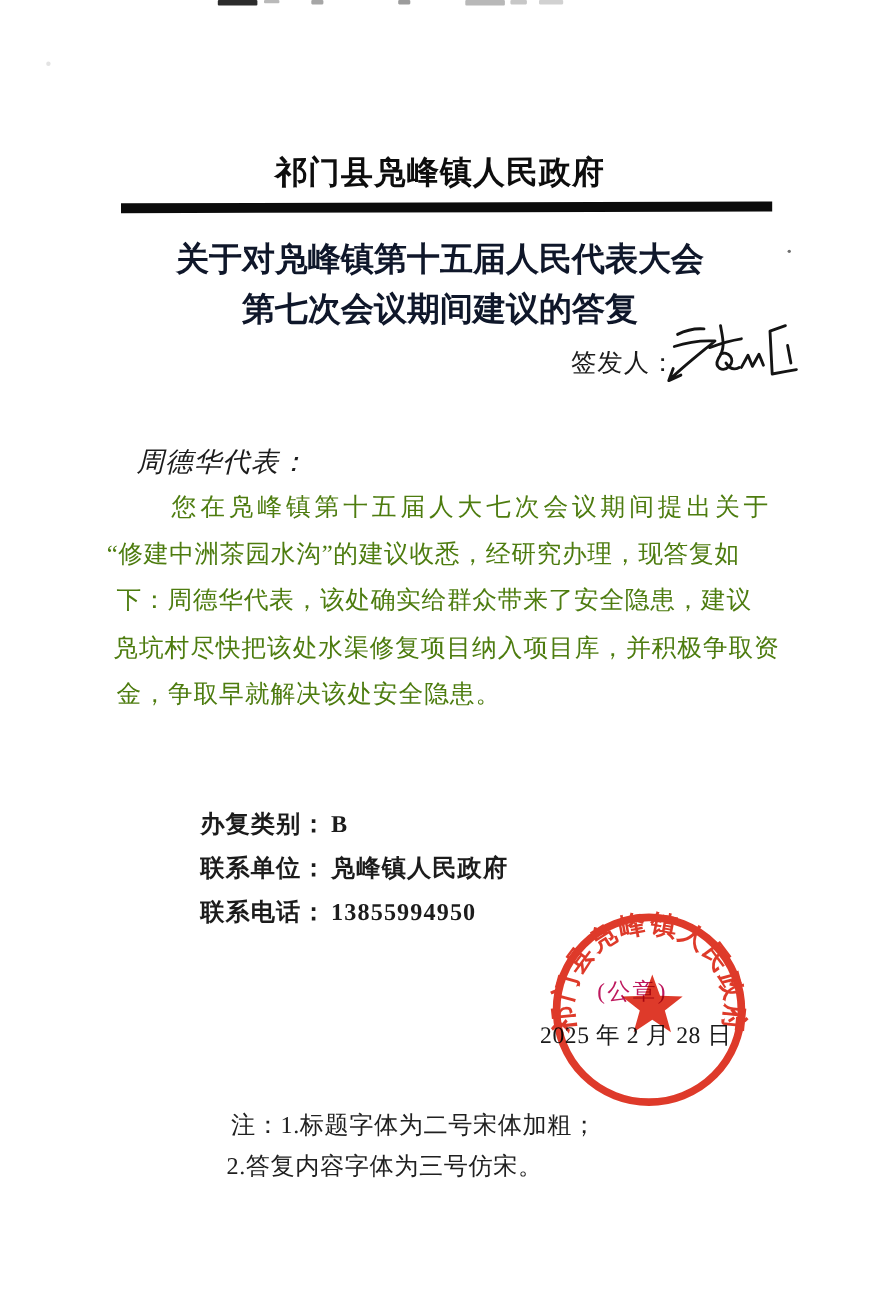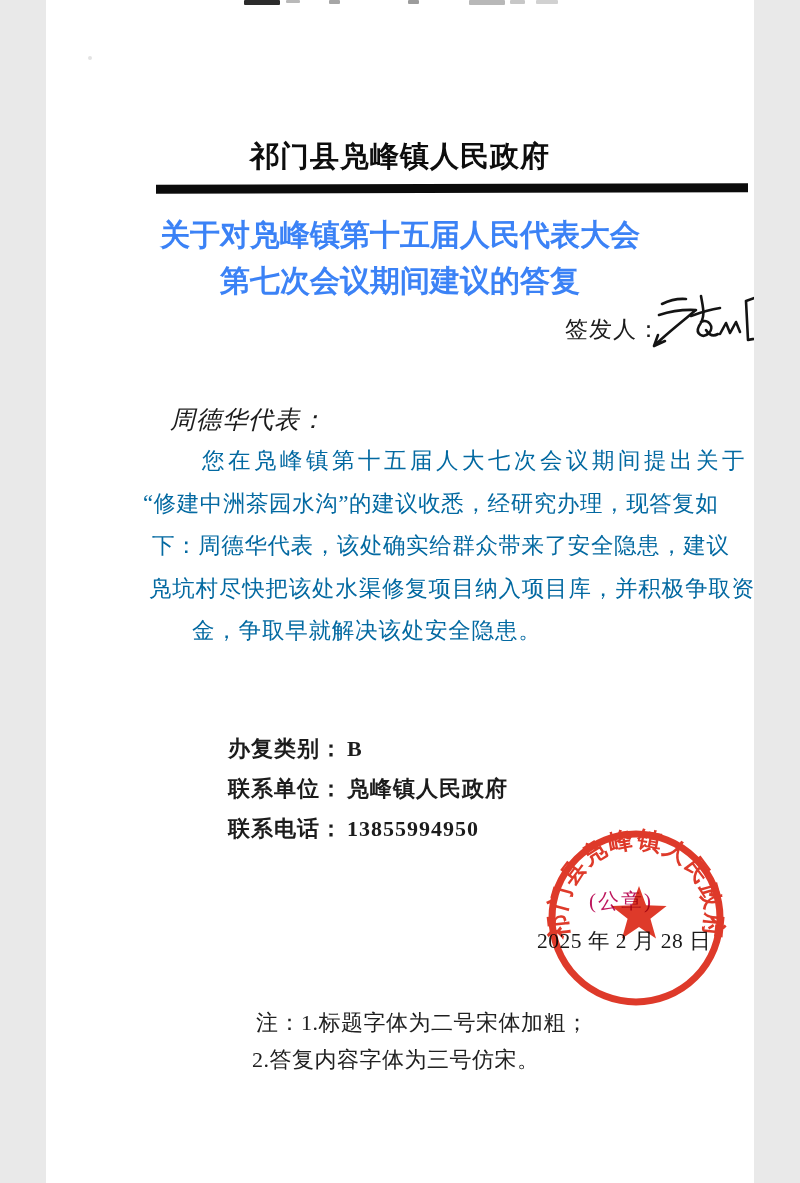--- a/index.html
+++ b/index.html
@@ -1,53 +1,53 @@
 <!DOCTYPE html>
 <html><head>
 <meta charset="utf-8">
 <style>
   html,body{margin:0;padding:0;background:#e9e9e9;}
   .page{
     position:relative;
-    width:708px;height:1183px;
+    width:800px;height:1183px;
     margin:0 auto;
     background:#ffffff;
     overflow:hidden;
     font-family:"Liberation Serif","DejaVu Serif",serif;
     color:#1c1c1c;
   }
   .abs{position:absolute;}
   .center-line{left:0;right:0;text-align:center;white-space:nowrap;}
 
   
   .artifact{position:absolute;top:0;height:5px;border-radius:1px;}
   .speck{position:absolute;border-radius:50%;}
 
   .letterhead{
     top:137px;font-size:29px;font-weight:800;letter-spacing:1px;color:#0d0d0d;
   }
   .rule{
     left:110px;top:184px;width:592px;height:9px;background:#0b0b0b;
     transform:rotate(-0.15deg);
   }
-  .doc-title{font-size:30px;font-weight:800;color:#3b82f6;}
+  .doc-title{font-size:30px;font-weight:800;color:#0f172a;}
   .title1{top:215px;}
   .title2{top:261px;}
 
   .issuer{left:519px;top:314px;font-size:23px;letter-spacing:1px;white-space:nowrap;}
   .signature{left:598px;top:288px;}
 
   .recipient{left:124px;top:403px;font-size:25px;letter-spacing:1px;white-space:nowrap;font-style:italic;}
 
-  .body-line{position:absolute;left:106px;font-size:22.5px;white-space:nowrap;color:#0369a1;}
+  .body-line{position:absolute;left:106px;font-size:22.5px;white-space:nowrap;color:#4d7c0f;}
   .bl1{top:445px;padding-left:50px;letter-spacing:3.5px;}
   .bl2{top:488px;left:97px;letter-spacing:0.6px;}
   .bl3{top:530px;letter-spacing:0.6px;}
   .bl4{top:573px;left:103px;letter-spacing:0.8px;}
-  .bl5{top:615px;letter-spacing:0.8px;margin-left:40px;}
+  .bl5{top:615px;letter-spacing:0.8px;}
 
   .meta-row{position:absolute;left:182px;font-size:22px;letter-spacing:1px;white-space:nowrap;font-weight:bold;}
   .mr1{top:734px;}
   .mr2{top:774px;}
   .mr3{top:814px;}
   .meta-val{margin-left:4px;}
 
   .seal-placeholder{left:543px;top:887px;font-size:21px;letter-spacing:2px;white-space:nowrap;color:#be185d;}
   .seal-date{left:491px;top:926px;font-size:21.5px;letter-spacing:0.5px;white-space:nowrap;color:#1a1a1a;}
   .seal-svg{left:498px;top:826px;mix-blend-mode:multiply;opacity:0.93;}

